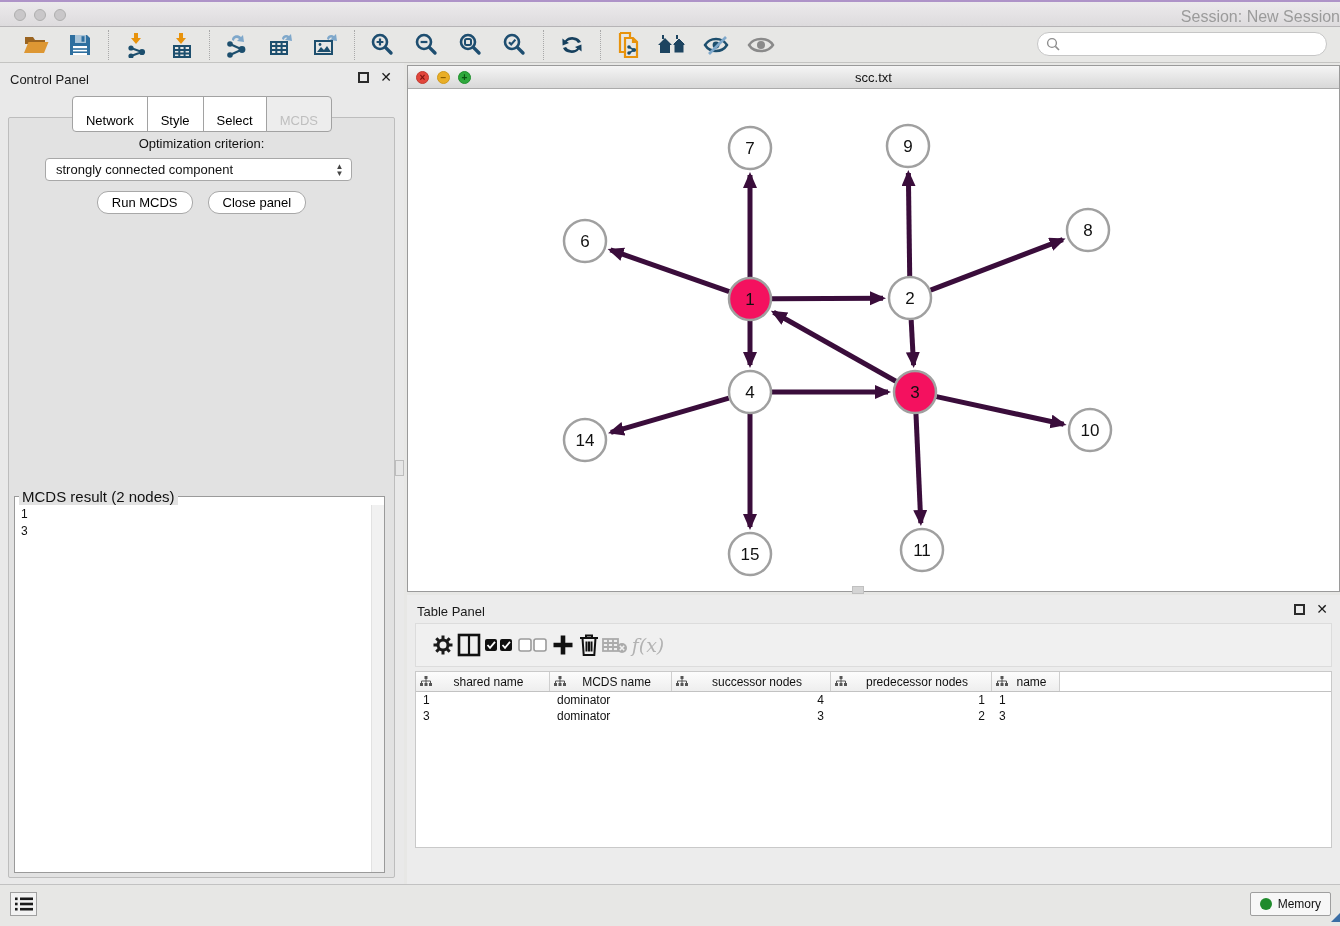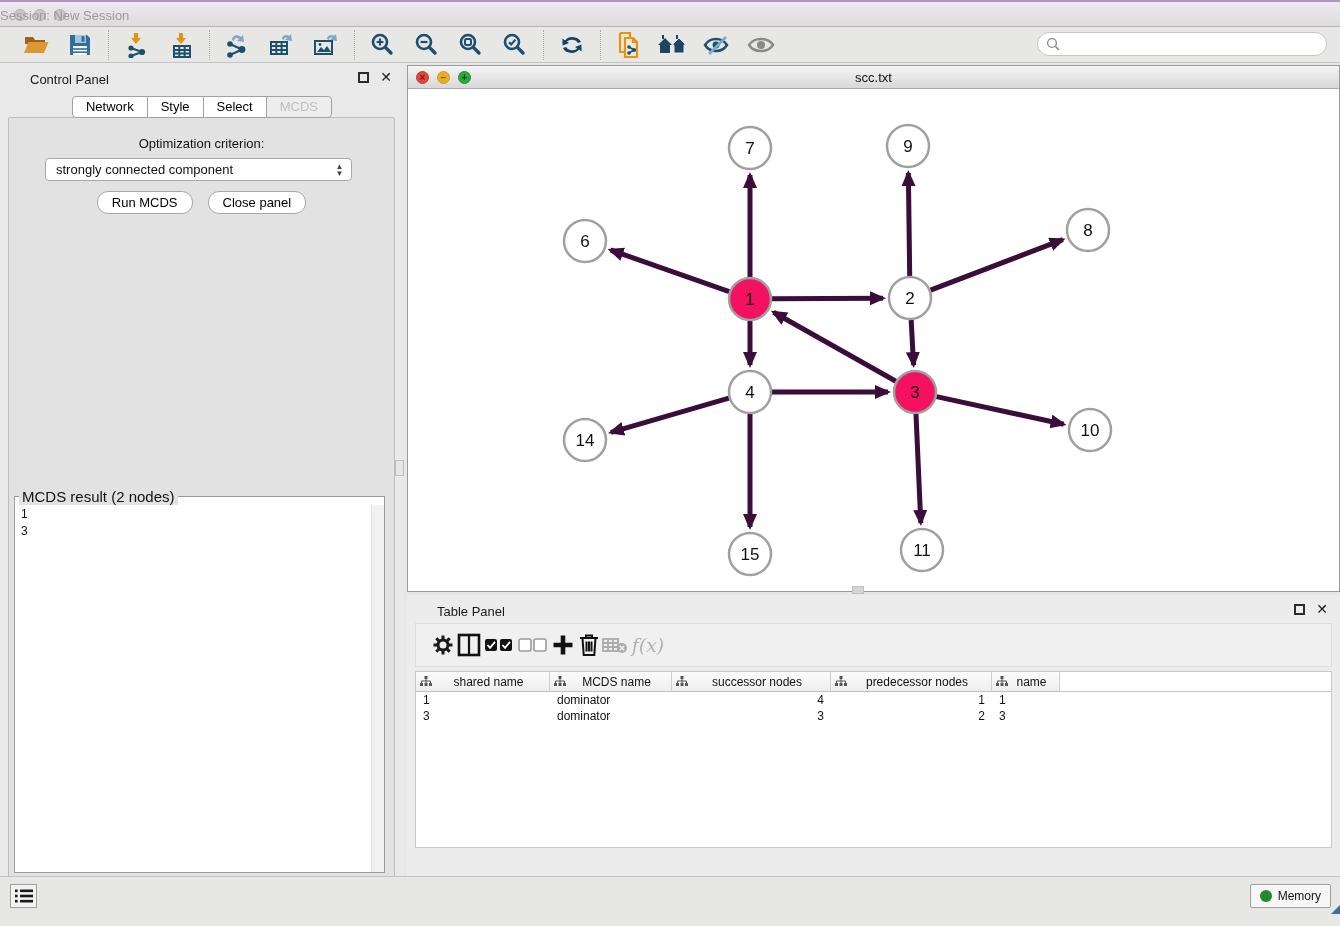--- a/index.html
+++ b/index.html
@@ -7,38 +7,38 @@
   body {
     width:1340px; height:926px; position:relative; overflow:hidden;
     font-family:"Liberation Sans","DejaVu Sans",sans-serif;
     background:#E7E7E5; color:#111;
   }
   
   .titlebar{position:absolute;left:0;top:0;width:1340px;height:27px;
     background:linear-gradient(#ECEAEC,#DDDBDD);border-top:2px solid #AE93C8;border-bottom:1px solid #B6B4B6;}
   .traffic{position:absolute;left:14px;top:7px;display:flex;gap:8px;}
   .t-dot{width:12px;height:12px;border-radius:50%;background:#C9C7C9;border:1px solid #AFAFAF;}
-  .win-title{position:absolute;left:0;top:6px;width:100%;text-align:left;font-size:13px;color:#9B9B9B;}
+  .win-title{position:absolute;left:0;top:6px;width:100%;text-align:right;font-size:16px;color:#9B9B9B;}
   
   .toolbar{position:absolute;left:0;top:27px;width:1340px;height:36px;background:#E7E7E5;
     border-bottom:1px solid #C4C4C2;display:flex;align-items:center;padding-left:8px;}
   .tb-group{display:flex;align-items:center;gap:12px;padding:0 12px;}
   .tb-sep{width:0;height:30px;border-left:1px dotted #A9A9A9;}
   .tb-btn{width:32px;height:30px;display:flex;align-items:center;justify-content:center;cursor:default;}
   .search-wrap{position:absolute;right:13px;top:5px;width:290px;height:24px;background:#fff;
     border:1px solid #C6C6C6;border-radius:13px;display:flex;align-items:center;padding-left:8px;}
   .search-input{border:none;outline:none;background:transparent;font-size:12px;width:250px;margin-left:5px;}
   
   .control-panel{position:absolute;left:0;top:63px;width:404px;height:827px;background:#E9E9E9;}
-  .panel-title{position:absolute;left:10px;top:9px;font-size:13px;color:#1A1A1A;margin-left:20px;}
+  .panel-title{position:absolute;left:10px;top:9px;font-size:13px;color:#1A1A1A;}
   .win-icons{position:absolute;right:12px;top:9px;display:flex;gap:11px;align-items:center;}
   .float-icon{width:11px;height:11px;border:2px solid #2B2B2B;}
   .close-glyph{font-size:14px;font-weight:bold;color:#1A1A1A;line-height:11px;}
   .tabs-row{position:absolute;top:33px;left:0;width:100%;display:flex;justify-content:center;z-index:3;}
-  .tab{border:1px solid #A2A2A2;background:#fff;font-size:13px;padding:2px 13px 3px;margin-left:-1px;color:#000;white-space:nowrap;}
+  .tab{border:1px solid #A2A2A2;background:#fff;font-size:13px;padding:16px 13px 3px;margin-left:-1px;color:#000;white-space:nowrap;}
   .tab:first-child{border-radius:4px 0 0 4px;margin-left:0;}
   .tab:last-child{border-radius:0 4px 4px 0;}
   .tab.active{background:#EDEDED;color:#BFBFBF;}
   .cp-body{position:absolute;left:8px;right:9px;top:54px;bottom:12px;background:#E2E2E2;border:1px solid #BDBDBD;border-radius:2px;}
   .opt-label{position:absolute;top:18px;width:100%;text-align:center;font-size:13px;color:#111;}
   .criterion-select{position:absolute;left:36px;right:42px;top:40px;height:23px;background:#fff;border:1px solid #A8A8A8;
     border-radius:4px;display:flex;align-items:center;font-size:13px;padding-left:10px;}
   .stepper{position:absolute;right:4px;top:2px;width:15px;height:17px;display:flex;flex-direction:column;align-items:center;justify-content:center;color:#444;}
   .stepper span{font-size:8px;line-height:7px;}
   .btn-row{position:absolute;top:73px;width:100%;display:flex;justify-content:center;gap:15px;}
@@ -66,21 +66,21 @@
   .tp-icon{display:flex;align-items:center;justify-content:center;width:26px;height:26px;}
   .fx-label{font-family:"DejaVu Serif","Liberation Serif",serif;font-style:italic;font-size:19px;color:#B2B2B2;}
   .tp-table{position:absolute;left:8px;right:8px;top:76px;bottom:40px;background:#fff;border:1px solid #C9C9C9;overflow:hidden;}
   .thead{display:flex;height:20px;border-bottom:1px solid #C2C2C2;}
   .th{background:linear-gradient(#FCFCFC,#EEEEEE);border-right:1px solid #CFCFCF;display:flex;align-items:center;font-size:12px;color:#111;padding:0 4px;}
   .th .th-label{flex:1;text-align:center;}
   .trow{display:flex;height:16px;align-items:center;font-size:12px;}
   .td{padding:0 7px;overflow:hidden;white-space:nowrap;}
   .tp-tabs{position:absolute;bottom:13px;left:50%;transform:translateX(-50%);display:flex;z-index:2;}
   
-  .statusbar{position:absolute;left:0;bottom:12px;width:1340px;height:38px;background:#E7E7E5;border-top:1px solid #C2C2C2;}
+  .statusbar{position:absolute;left:0;bottom:4px;width:1340px;height:38px;background:#E7E7E5;border-top:1px solid #C2C2C2;}
   .list-btn{position:absolute;left:10px;top:7px;width:27px;height:24px;background:#F2F2F2;border:1px solid #9F9F9F;display:flex;align-items:center;justify-content:center;}
   .memory-btn{position:absolute;right:9px;top:7px;height:24px;background:#F7F7F7;border:1px solid #9F9F9F;border-radius:2px;
     display:flex;align-items:center;gap:6px;padding:0 9px;font-size:12px;color:#111;}
   .mem-dot{width:12px;height:12px;border-radius:50%;background:#1F8B2C;}
   .corner-grip{position:absolute;right:0;bottom:0;width:0;height:0;border-left:9px solid transparent;border-bottom:9px solid #3B6EA5;}
 </style>
 </head>
 <body>
 
 <div class="titlebar">

